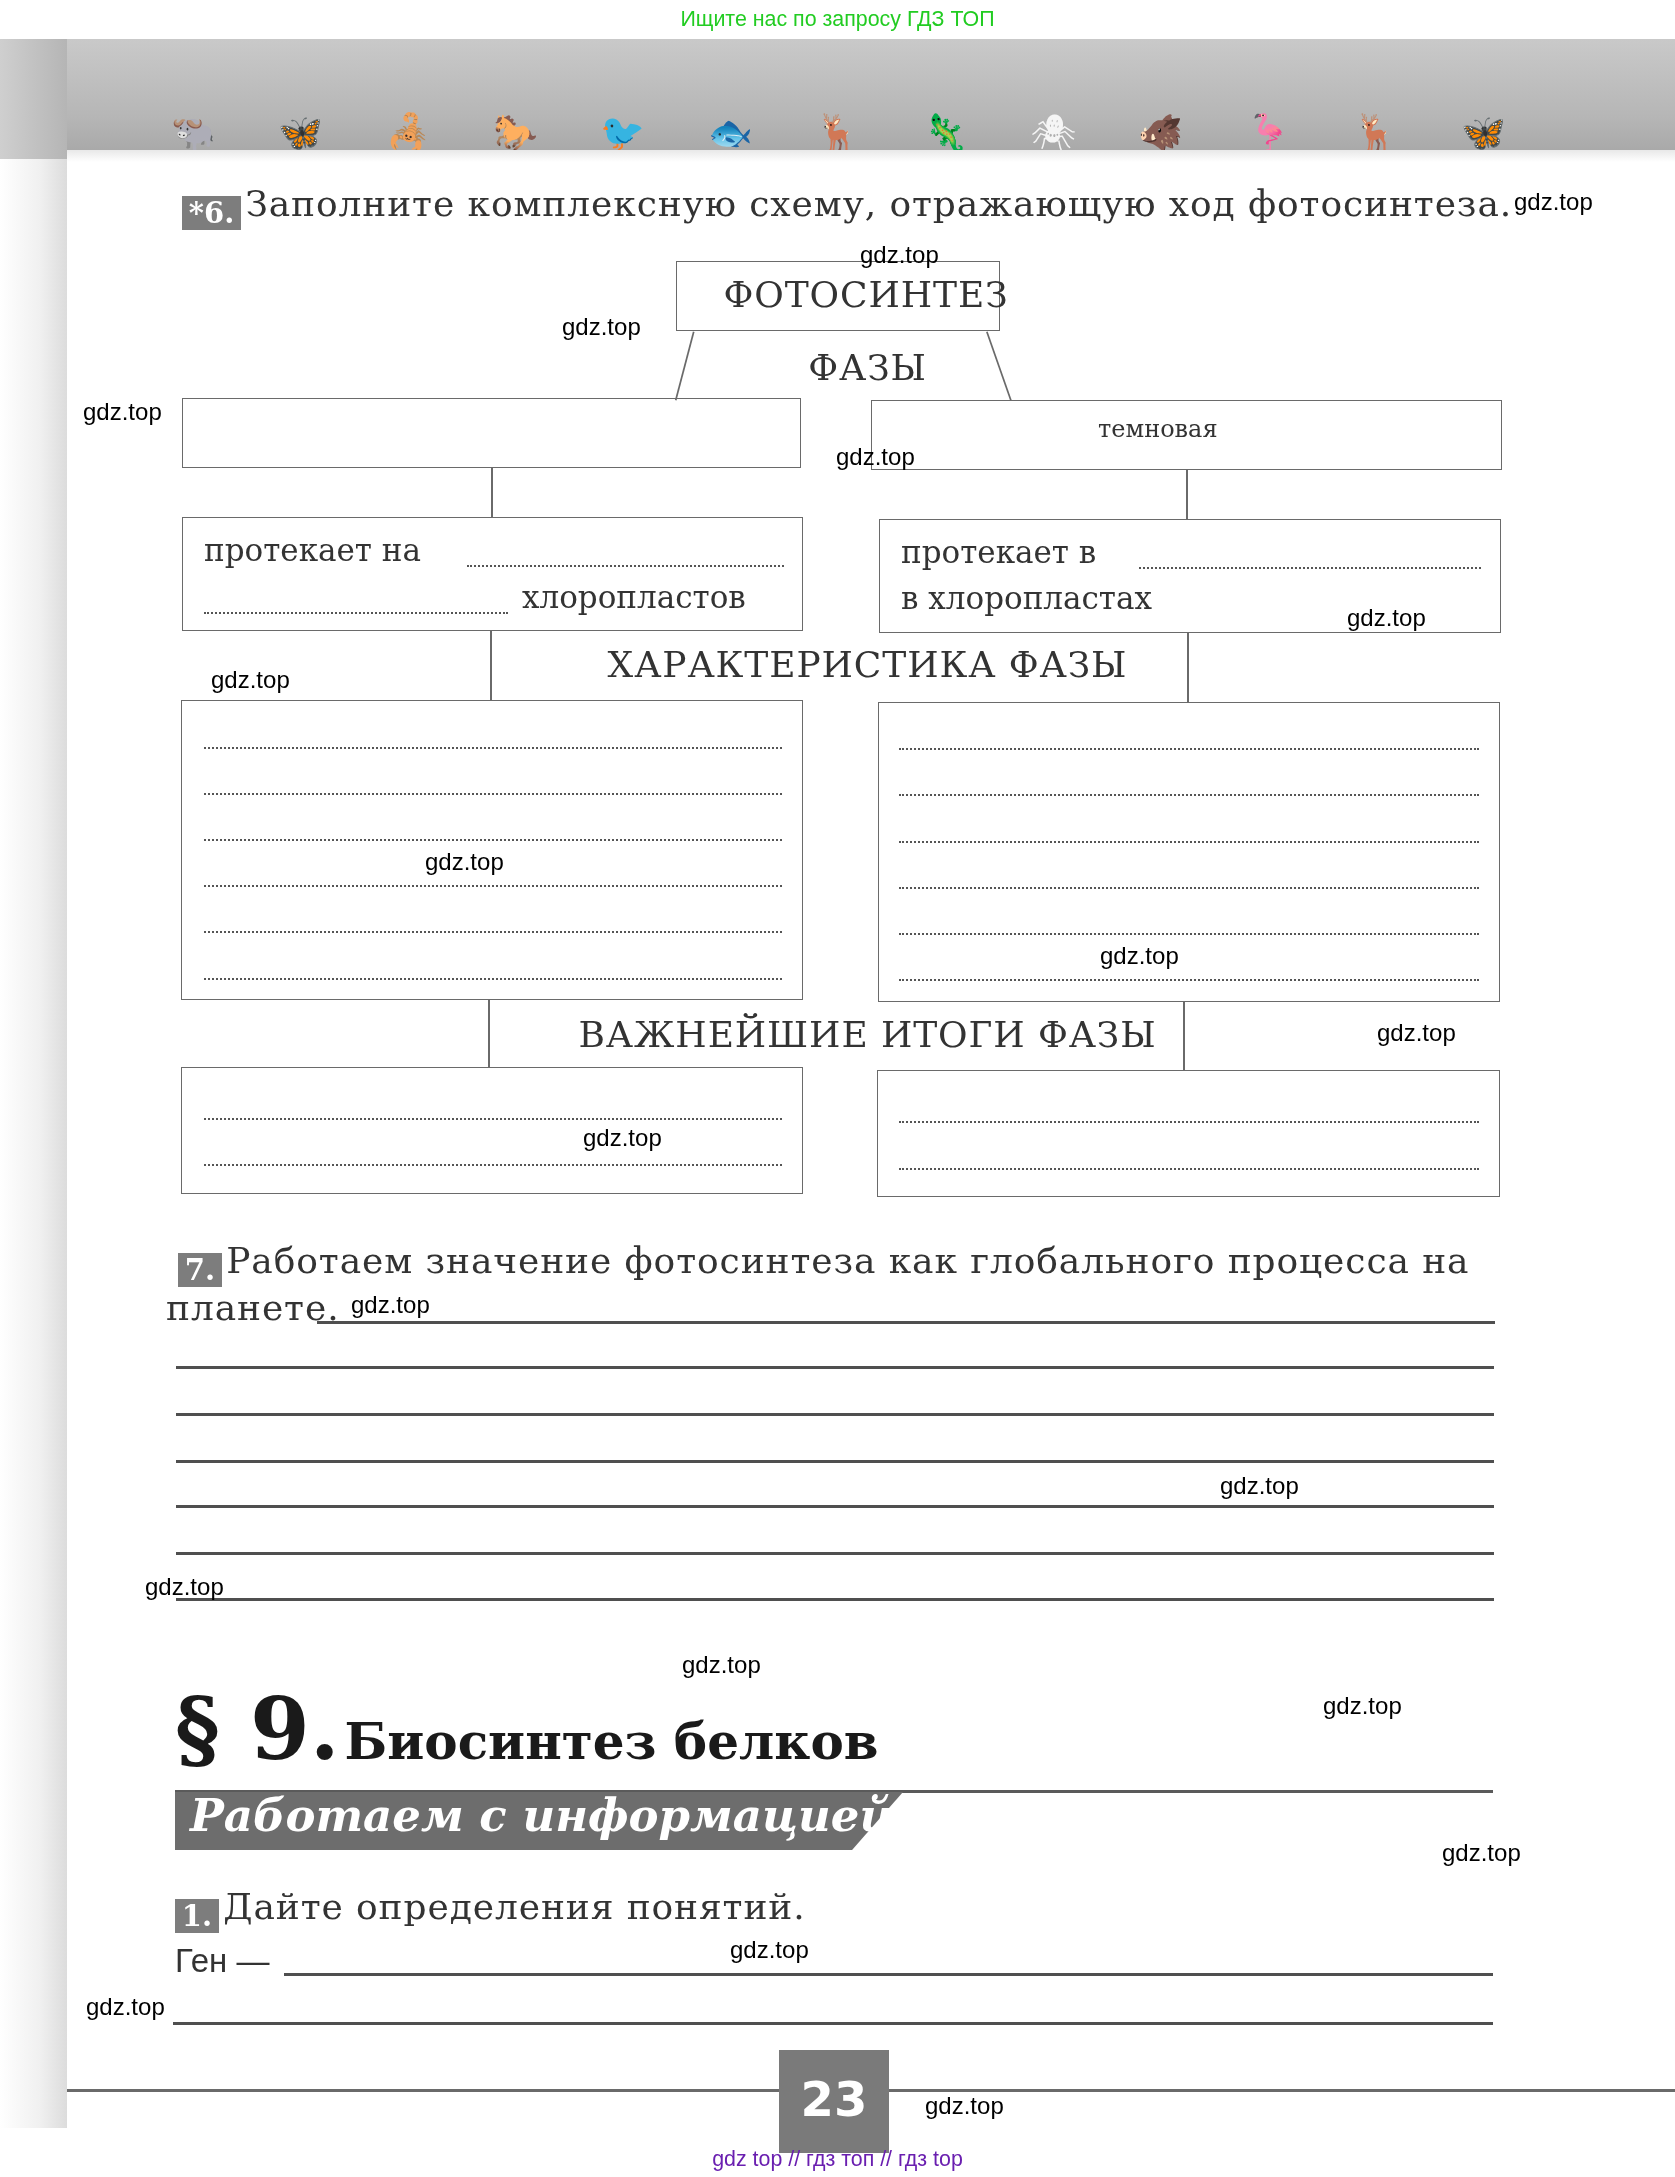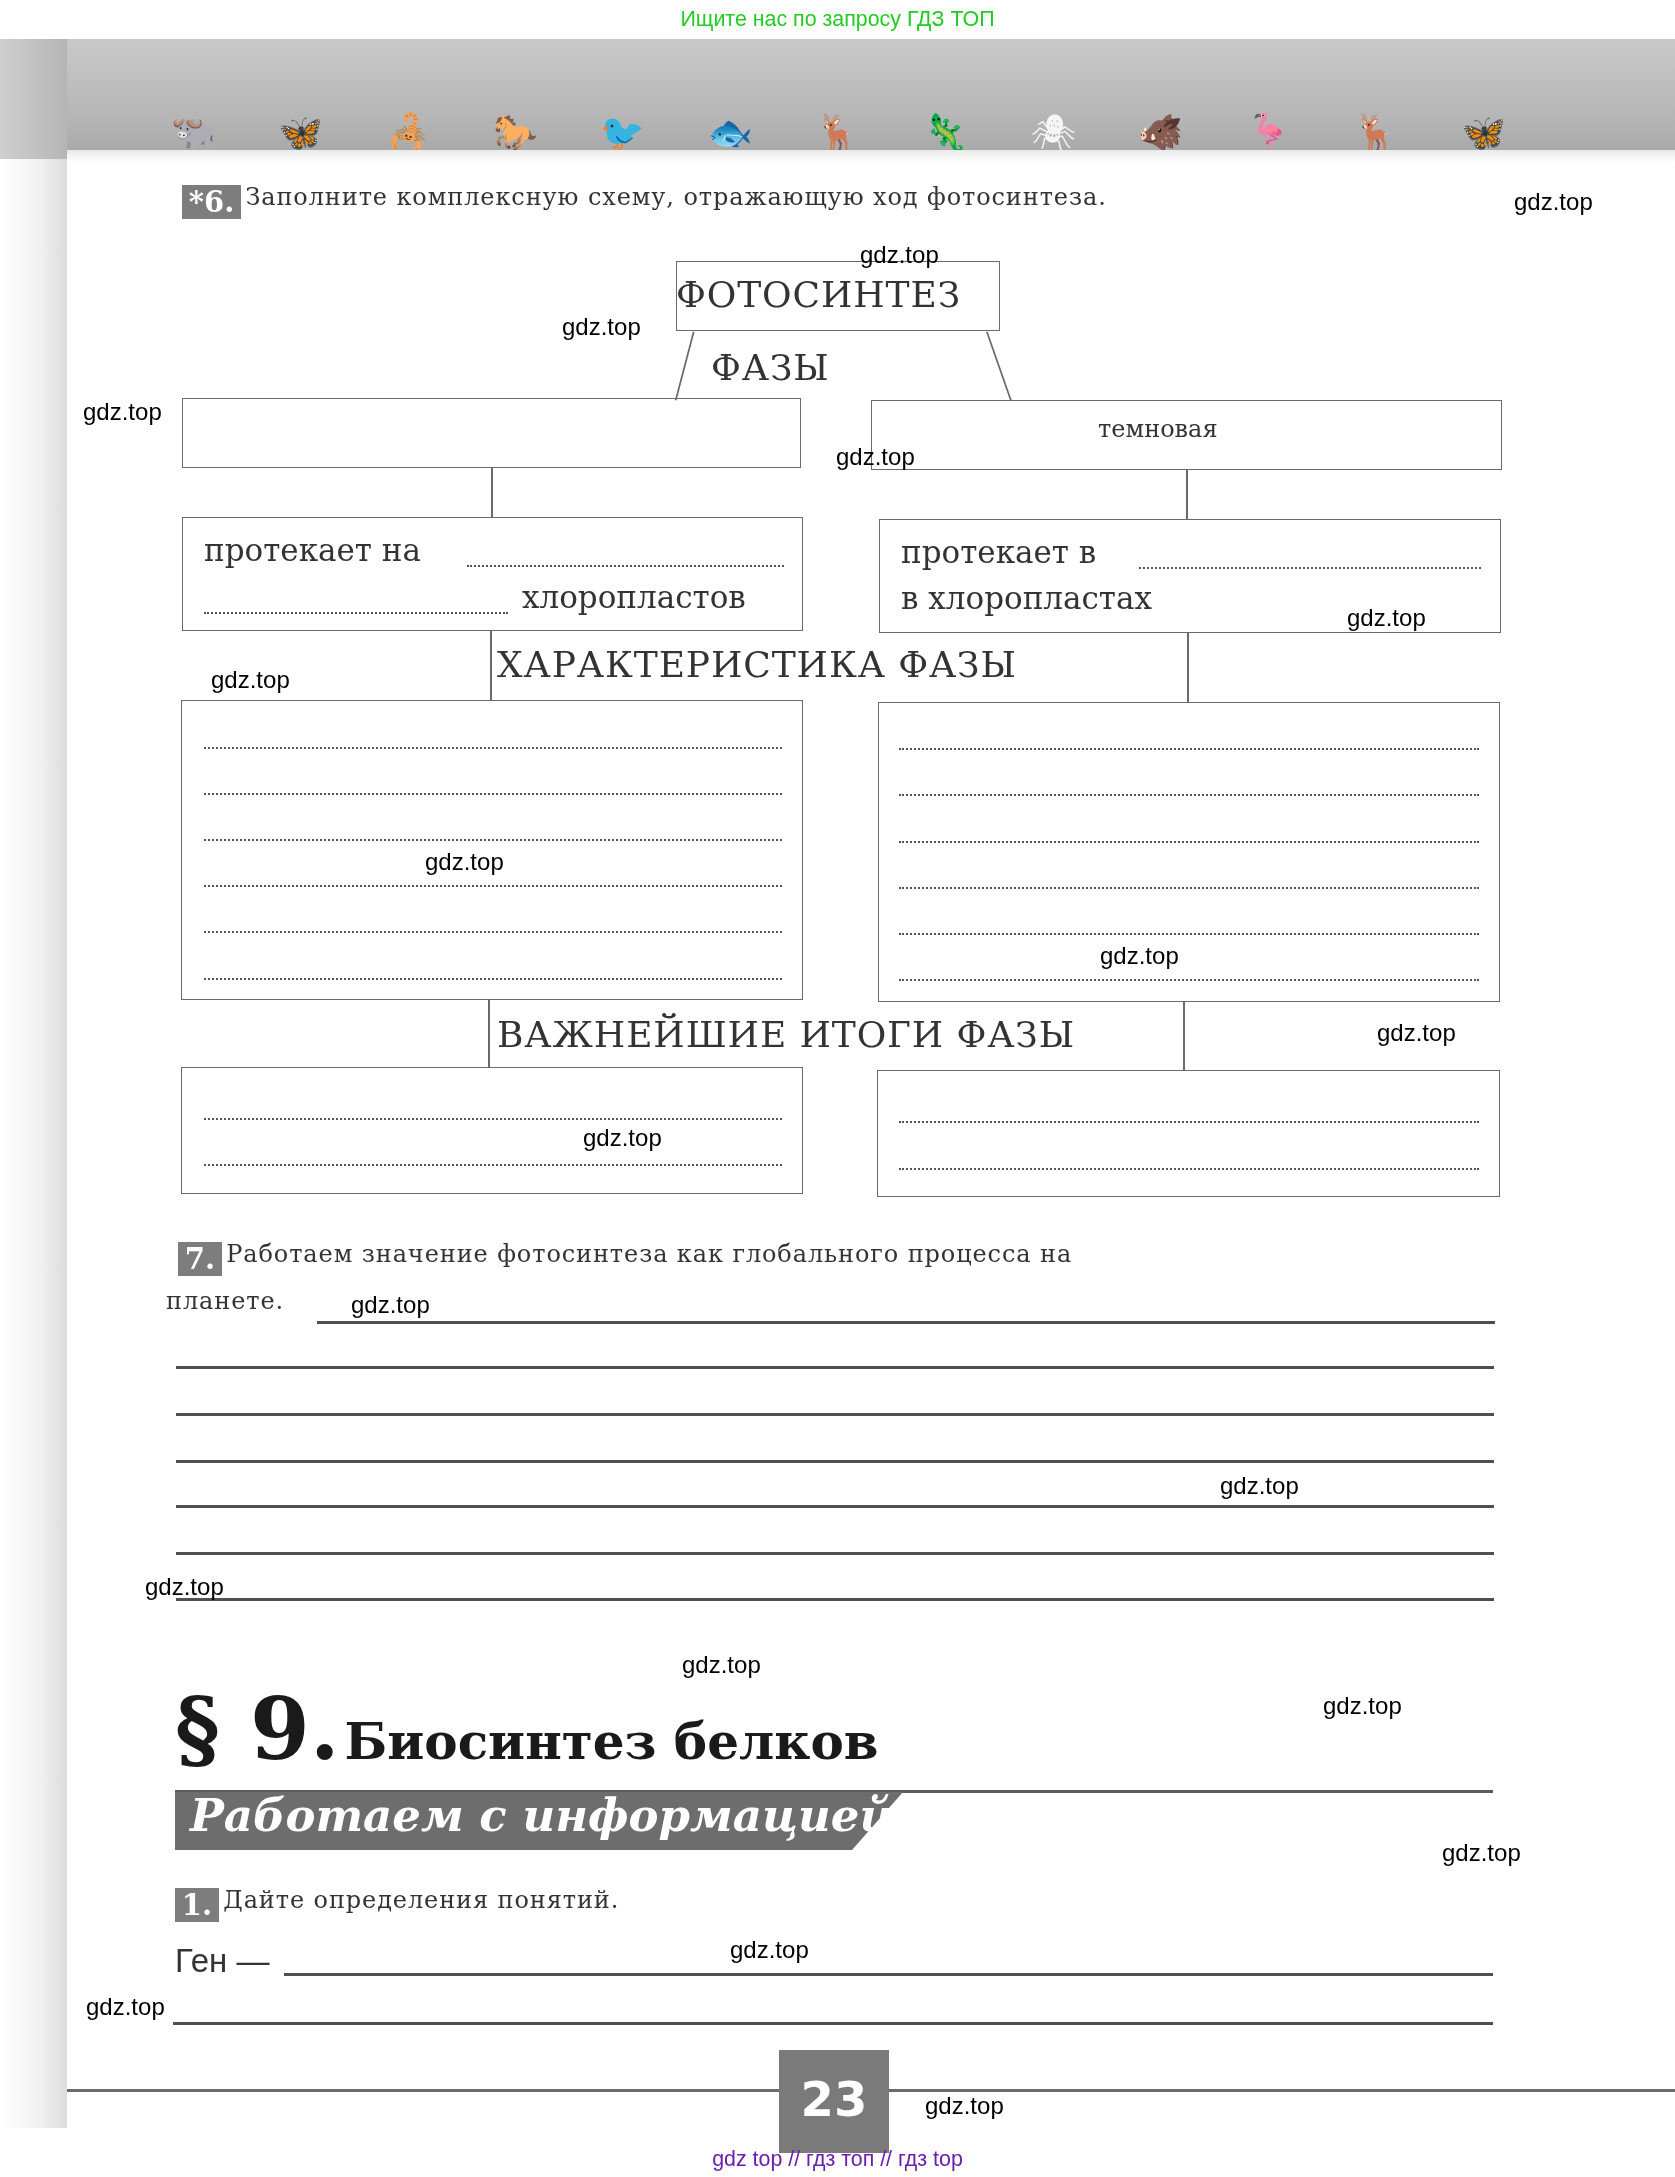--- a/index.html
+++ b/index.html
@@ -36,30 +36,31 @@
   .page-curve {
     left: 67px; top: 150px; width: 1609px; height: 12px;
     background: linear-gradient(to bottom, #e8e8e8, #ffffff);
   }
   .task-num {
     display: inline-block; background: #7d7d7d; color: #ffffff;
     font-weight: bold; font-size: 29px; padding: 0 6.8px; line-height: 34px;
     height: 34px; vertical-align: middle;
   }
   .task-line {
-    font-size: 24px; letter-spacing: 0.9px; color: #333;
+    font-size: 36px; letter-spacing: 0.9px; color: #333;
   }
   .box {
     position: absolute; border: 1.7px solid #6a6a6a; box-sizing: border-box;
     background: transparent;
   }
   .vline { position: absolute; width: 1.7px; background: #6a6a6a; }
   .diagram-label {
-    position: absolute; font-size: 36px; color: #333; 
+    position: absolute; font-size: 36px; color: #333; text-align: center;
     letter-spacing: 0.9px;
+    padding-left: 28px;
   }
   .box-text { position: absolute; font-size: 31px; color: #333; white-space: nowrap; }
   .dots {
     position: absolute; height: 0; border-bottom: 2.6px dotted #555;
   }
   .answer-line {
     position: absolute; height: 2.6px; background: #4f4f4f; left: 176px; width: 1318px;
   }
   .watermark {
     position: absolute; color: #000; font-family: "Liberation Sans", sans-serif;

